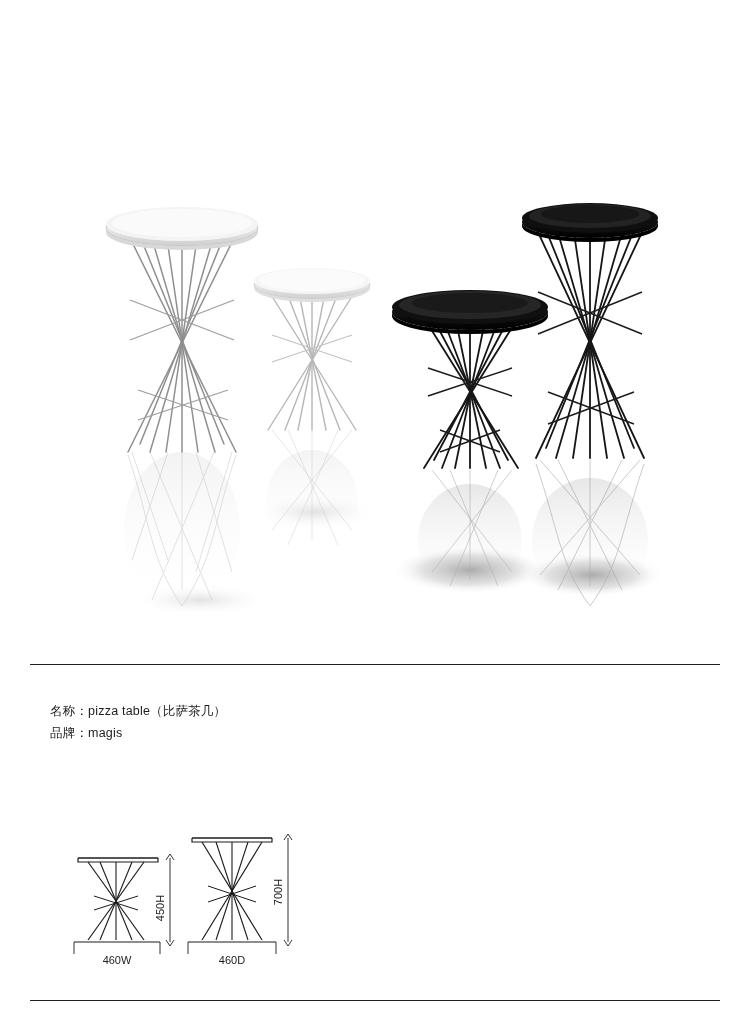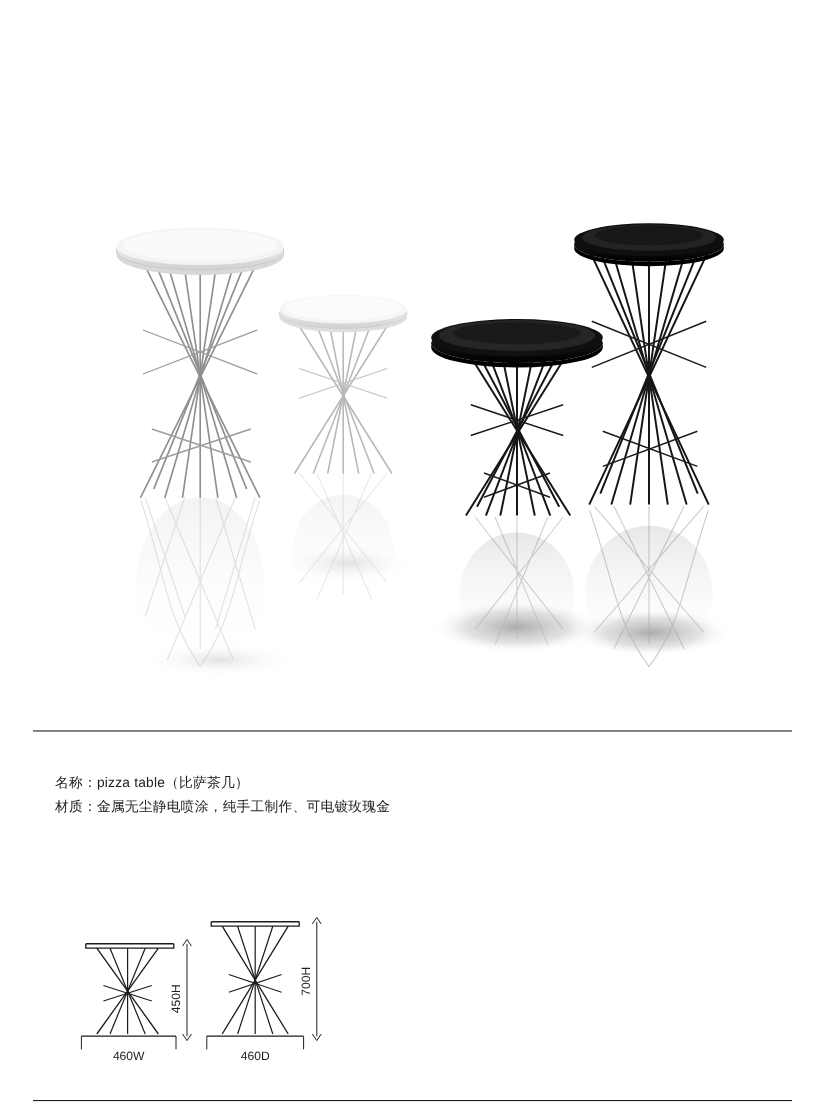--- a/index.html
+++ b/index.html
@@ -239,21 +239,21 @@
         <path d="M522 222 A68 16 0 0 0 658 222 L658 226 A68 16 0 0 1 522 226 Z" fill="#000000"></path>
       </g>
     </svg>
   </div>
 
   <div class="rule top"></div>
   <div class="rule bottom"></div>
 
   <div class="specs">
     <div class="spec-line">名称：pizza table（比萨茶几）</div>
-    <div class="spec-line">材质：金属无尘静电喷涂，纯手工制作、可电镀玫瑰金</div>
+    <div class="spec-line">品牌：magis</div>
   </div>
 
   <div class="dims">
     <svg width="300" height="150" viewBox="0 0 300 150" xmlns="http://www.w3.org/2000/svg">
 
       <g stroke="#1c1c1c" fill="none">
 
         <path d="M18 28 L98 28" stroke-width="1.4"></path>
         <path d="M18 28 L18 32 L98 32 L98 28" stroke-width="1.2"></path>
 

